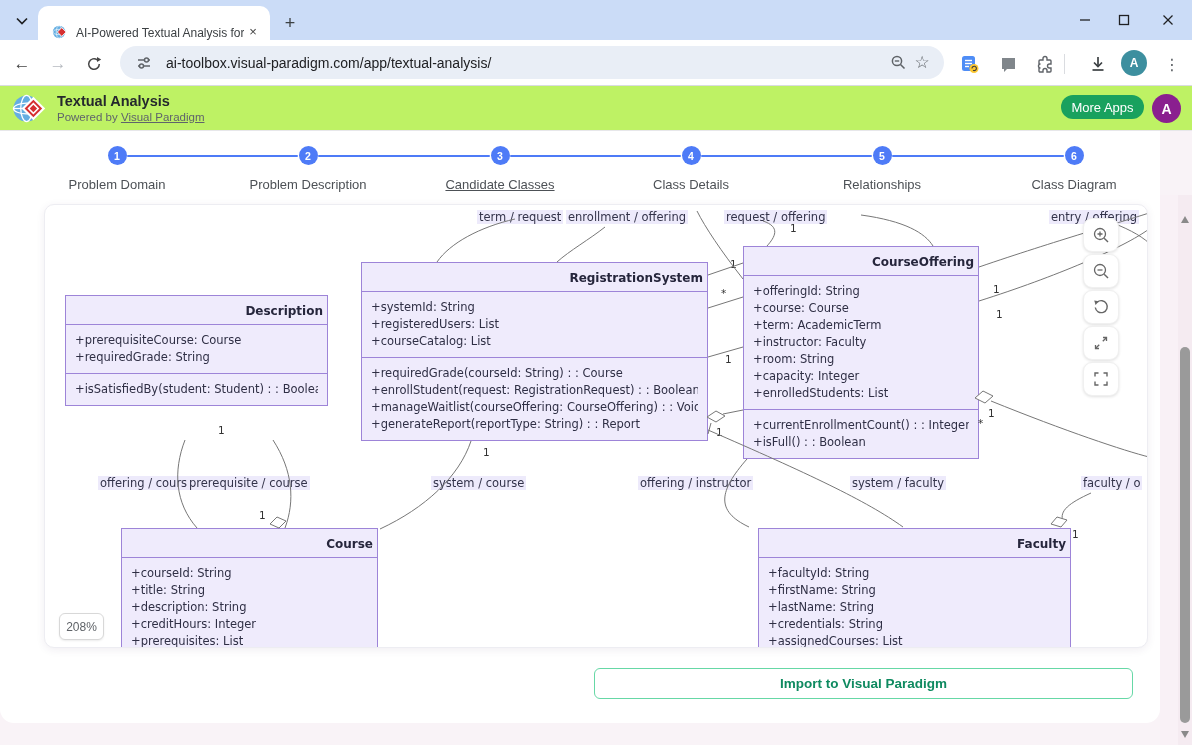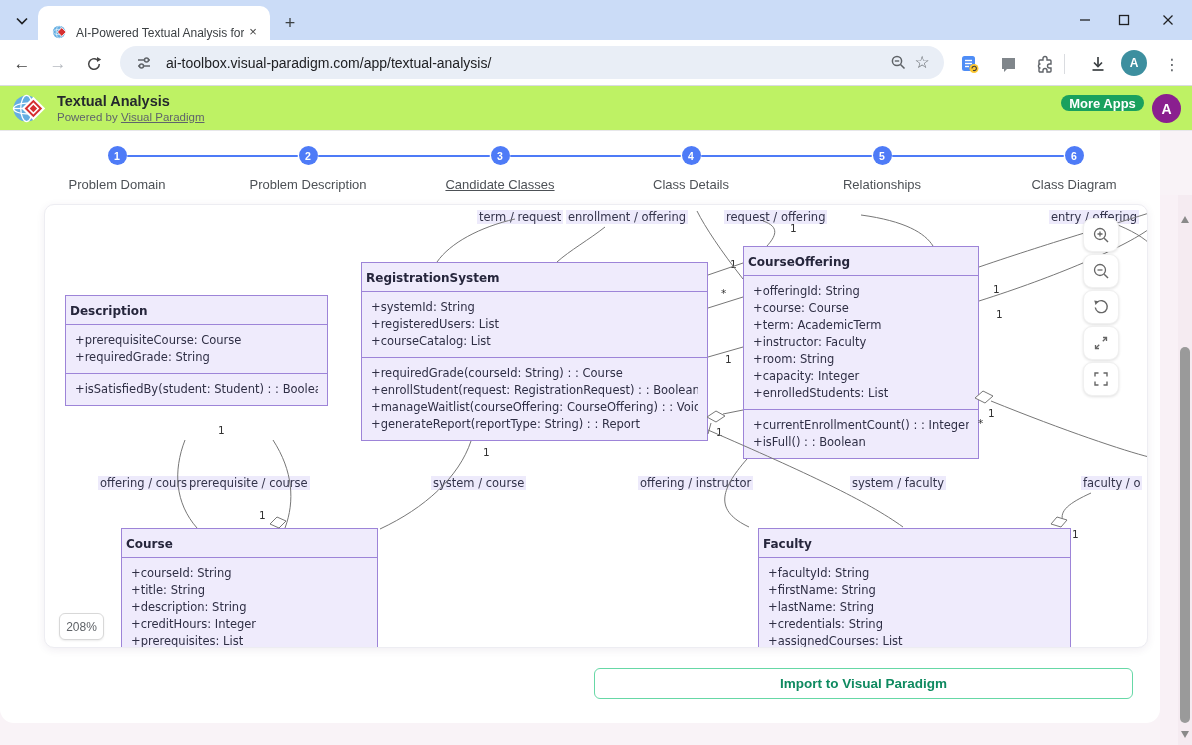--- a/index.html
+++ b/index.html
@@ -31,41 +31,41 @@
   .kebab { position:absolute; left:1160px; top:50px; width:24px; height:28px; display:flex; align-items:center; justify-content:center;
     font-size:16px; color:#5f6368; }
   .tb-sep { position:absolute; left:1064px; top:54px; width:1px; height:20px; background:#dadce0; }
 
   
   .app-header { position:absolute; left:0; top:86px; width:1192px; height:45px; background:#bef264; border-bottom:1px solid #e7e7ea; }
   .vp-logo { position:absolute; left:12px; top:5px; width:35px; height:35px; }
   .app-title { position:absolute; left:57px; top:7px; font-size:14.5px; font-weight:bold; color:#25282d; }
   .powered { position:absolute; left:57px; top:25px; font-size:11.5px; color:#5f646b; }
   .powered a { color:#5f646b; text-decoration:underline; }
-  .more-apps { position:absolute; left:1061px; top:9px; width:83px; height:16px; background:#19a15e; border:none;
-    border-radius:14px; color:#fff; font-size:13px; font-weight:700; cursor:pointer; font-family:inherit; }
+  .more-apps { position:absolute; left:1061px; top:9px; width:83px; height:24px; background:#19a15e; border:none;
+    border-radius:14px; color:#fff; font-size:13px; font-weight:400; cursor:pointer; font-family:inherit; }
   .hdr-avatar { position:absolute; left:1152px; top:8px; width:29px; height:29px; border-radius:50%;
     display:flex; align-items:center; justify-content:center; color:#fff; font-size:14px; font-weight:bold; }
 
   
   .main-card { position:absolute; left:0; top:131px; width:1160px; height:592px; background:#fff;
     border-radius:0 0 14px 14px; }
 
   
   .stepper { position:absolute; left:0; top:0; width:1160px; height:73px; }
   .step-circle { position:absolute; top:15px; width:19px; height:19px; border-radius:50%; background:#4e7bf7;
     color:#fff; font-size:10.5px; font-weight:bold; display:flex; align-items:center; justify-content:center; }
   .step-label { position:absolute; top:46px; width:180px; text-align:center; font-size:13px; color:#4d5156; }
   .step-conn { position:absolute; top:23.5px; height:2px; background:#4e7bf7; border-radius:1px; }
 
   
   .canvas { position:absolute; left:44px; top:73px; width:1104px; height:444px; background:#fff;
     border:1px solid #ededf2; border-radius:10px; box-shadow:0 2px 8px rgba(60,40,90,.08); overflow:hidden; }
   .uml-class { position:absolute; background:#efebfc; border:1.4px solid #9d84d8; }
-  .uml-title { font-size:12px; font-weight:bold; color:#26263c; text-align:left; padding:8px 4px 6px;
+  .uml-title { font-size:12px; font-weight:bold; color:#26263c; text-align:right; padding:8px 4px 6px;
     white-space:nowrap; overflow:hidden; font-family:"DejaVu Sans",sans-serif; }
   .uml-sec { border-top:1px solid #9d84d8; padding:7px 9px; }
   .uml-row { font-size:11.5px; line-height:17px; color:#2f2f45; white-space:nowrap; overflow:hidden;
     font-family:"DejaVu Sans",sans-serif; }
   .edge-label { position:absolute; font-size:11.5px; color:#33334a; background:#edeafb; padding:0 2px;
     white-space:nowrap; font-family:"DejaVu Sans",sans-serif; }
   .mult { position:absolute; font-size:10.5px; color:#333; font-family:"DejaVu Sans",sans-serif; }
   .edges-svg { position:absolute; left:0; top:0; width:1104px; height:444px; pointer-events:none; }
 
   .zoom-toolbar { position:absolute; left:1038px; top:13px; width:36px; }

